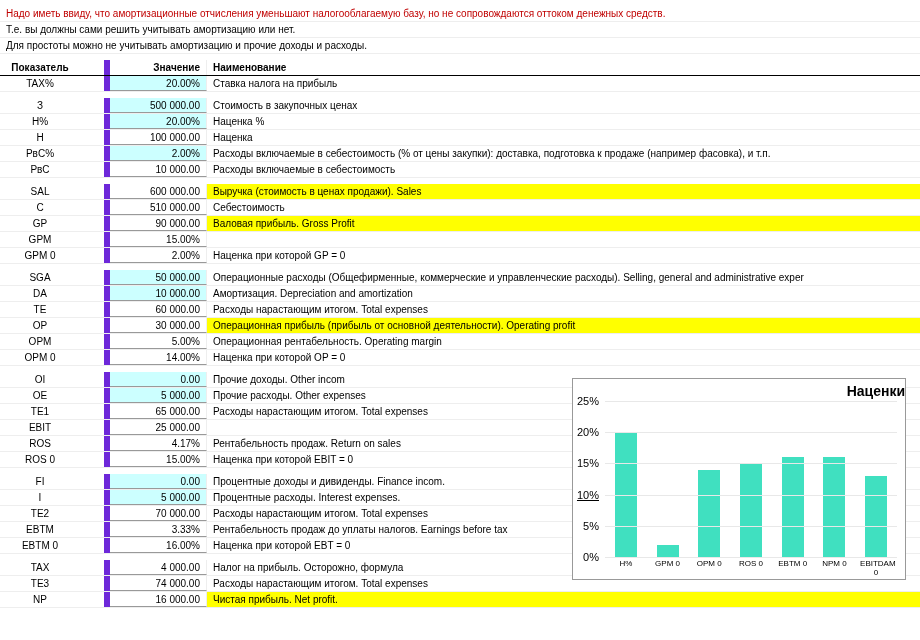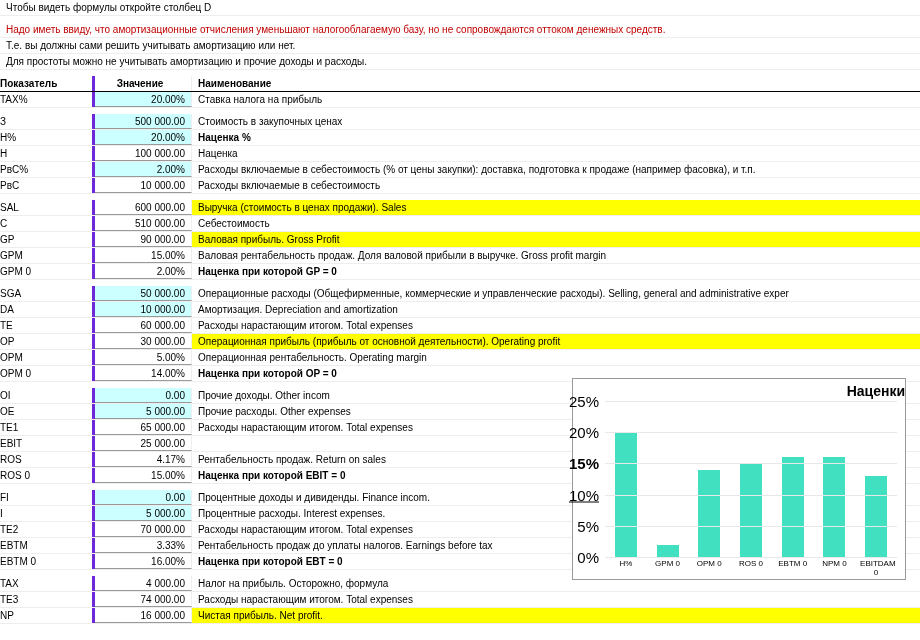--- a/index.html
+++ b/index.html
@@ -1,47 +1,44 @@
 <!DOCTYPE html>
 <html><head>
 <meta charset="utf-8">
 <style>
 html,body{margin:0;padding:0;font-family:Verdana,Arial,sans-serif;font-size:10px;color:#000;background:#fff}
 .sheet{width:920px;height:640px;overflow:hidden;position:relative}
 .row{display:flex;height:15px;line-height:15px;border-bottom:1px solid #eee}
-.colA{width:80px;text-align:left;padding-right:12px;border-right:3px solid #6d28d9}
+.colA{width:80px;text-align:center;padding-right:24px;border-right:6px solid #6d28d9}
 .colB{width:90px;text-align:right;padding-right:6px;border-right:1px solid #eee}
 .colC{flex:1;padding-left:6px;white-space:nowrap;overflow:hidden}
 .full{padding-left:6px;flex:1;white-space:nowrap}
-.bold{font-weight:bold}
+.bold{font-weight:normal}
 .hdr{border-bottom:1.5px solid #000;font-weight:bold}
-.hdr .colB{text-align:center}
+.hdr .colB{text-align:right}
 .cyan{background:#ccffff}
 .yellowC{background:#ffff00}
 .under{border-bottom:1px solid #999}
 .spacer{height:6px;border:none}
 .red{color:#c00000}
 .chart{position:absolute;right:14px;top:378px;width:332px;height:200px;background:#fff;border:1px solid #999}
 .chart-title{text-align:right;font-weight:bold;font-size:14px;padding:4px 0}
 .plot{position:absolute;left:32px;top:22px;right:8px;bottom:22px}
 .yaxis{position:absolute;left:0;top:22px;bottom:22px;width:30px}
-.ytick{position:absolute;right:4px;font-size:15px;transform:translateY(-50%)}
+.ytick{position:absolute;right:4px;font-size:11px;transform:translateY(-50%)}
 .grid{position:absolute;left:0;right:0;border-top:1px solid #e8e8e8}
 .bars{position:absolute;left:0;right:0;bottom:0;top:0;display:flex;align-items:flex-end;justify-content:space-around}
 .bar{width:22px;background:#40e0c0}
 .xaxis{position:absolute;left:32px;right:8px;bottom:0;height:20px;display:flex;justify-content:space-around}
 .xl{font-size:8px;text-align:center;width:32px;line-height:9px}
 </style>
 </head>
 <body>
 <div class="sheet">
 
-<div class="row">
-      <div class="full">Чтобы видеть формулы откройте столбец D</div>
-    </div>
 <div class="spacer"></div>
 <div class="row">
       <div class="full red">Надо иметь ввиду, что амортизационные отчисления уменьшают налогооблагаемую базу, но не сопровождаются оттоком денежных средств.</div>
     </div>
 <div class="row">
       <div class="full">Т.е. вы должны сами решить учитывать амортизацию или нет.</div>
     </div>
 <div class="row">
       <div class="full">Для простоты можно не учитывать амортизацию и прочие доходы и расходы.</div>
     </div>
@@ -97,21 +94,20 @@
         <div class="colC">Себестоимость</div>
       </div>
       <div class="row">
         <div class="colA">GP</div>
         <div class="colB under">90 000.00</div>
         <div class="colC yellowC">Валовая прибыль. Gross Profit</div>
       </div>
       <div class="row">
         <div class="colA">GPM</div>
         <div class="colB under">15.00%</div>
-        <div class="colC">Валовая рентабельность продаж. Доля валовой прибыли в выручке. Gross profit margin</div>
       </div>
       <div class="row">
         <div class="colA">GPM 0</div>
         <div class="colB under">2.00%</div>
         <div class="colC bold">Наценка при которой GP = 0</div>
       </div>
       <div class="spacer"></div>
       <div class="row">
         <div class="colA">SGA</div>
         <div class="colB under cyan">50 000.00</div>
@@ -215,21 +211,21 @@
         <div class="colC yellowC">Чистая прибыль. Net profit.</div>
       </div>
     </div>
 
 <div class="chart">
   <div class="chart-title">Наценки</div>
   <div class="yaxis" id="yaxis">
         <div class="ytick" style="top: 100%;">0%</div>
         <div class="ytick" style="top: 80%;">5%</div>
         <div class="ytick" style="top: 60%; text-decoration: underline;">10%</div>
-        <div class="ytick" style="top: 40%; font-weight: bold;">15%</div>
+        <div class="ytick" style="top: 40%;">15%</div>
         <div class="ytick" style="top: 20%; text-align: center;">20%</div>
         <div class="ytick" style="top: 0%;">25%</div>
       </div>
   <div class="plot" id="plot">
     <div class="bars" id="bars">
           <div class="bar" style="height: 80%;"></div>
           <div class="bar" style="height: 8%;"></div>
           <div class="bar" style="height: 56%;"></div>
           <div class="bar" style="height: 60%;"></div>
           <div class="bar" style="height: 64%;"></div>

